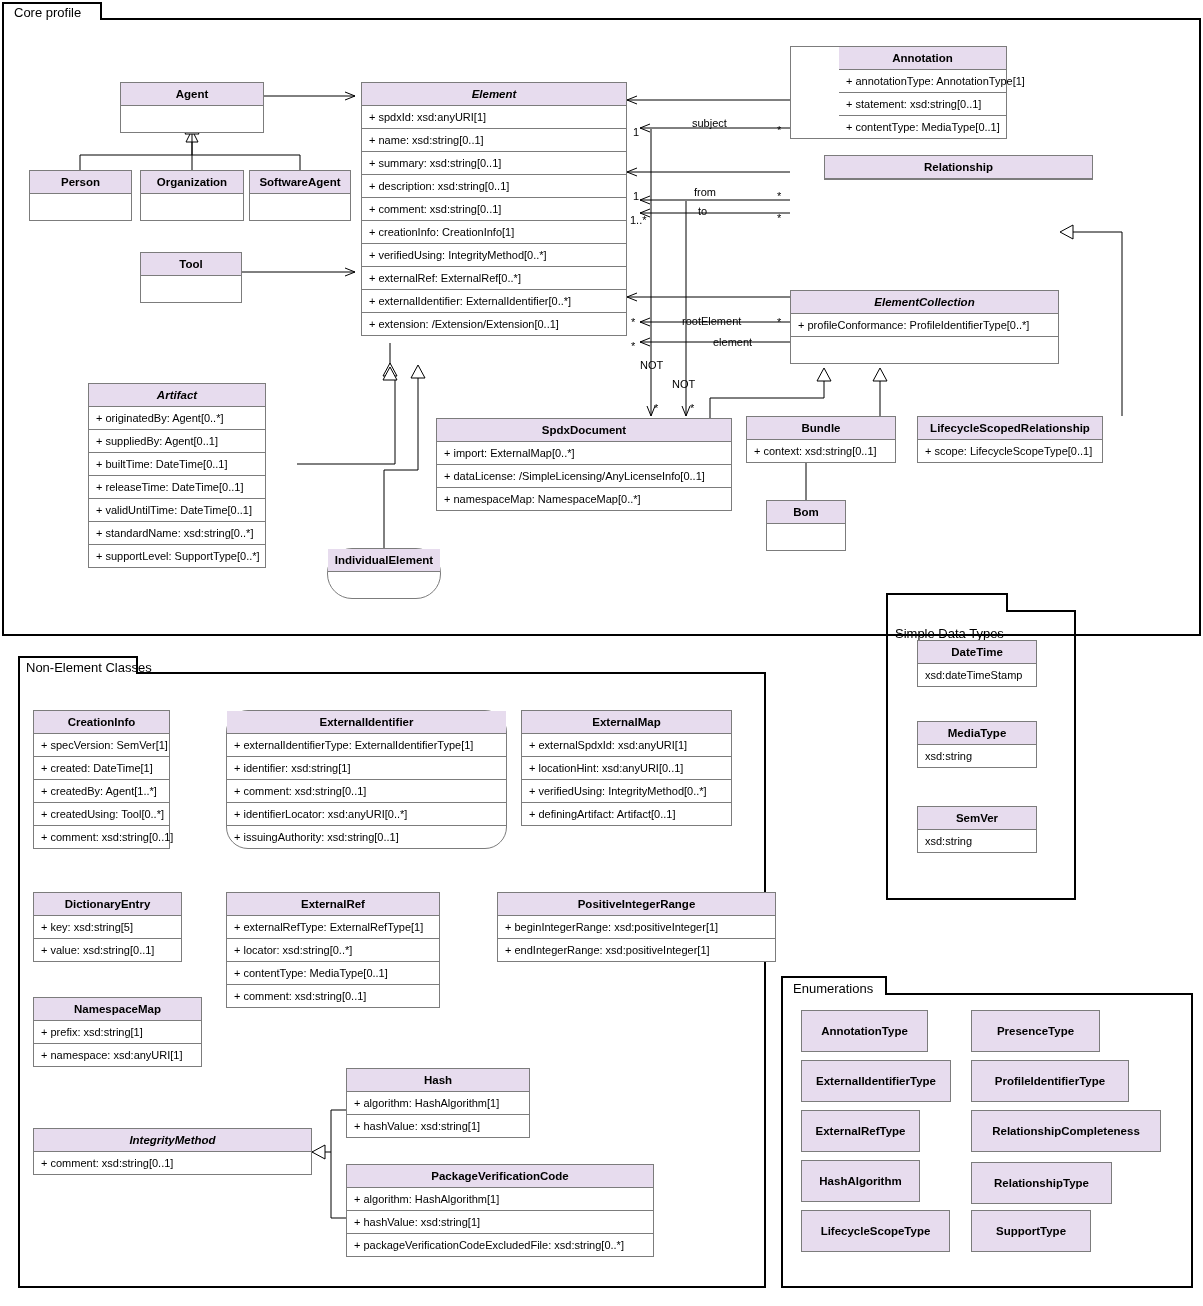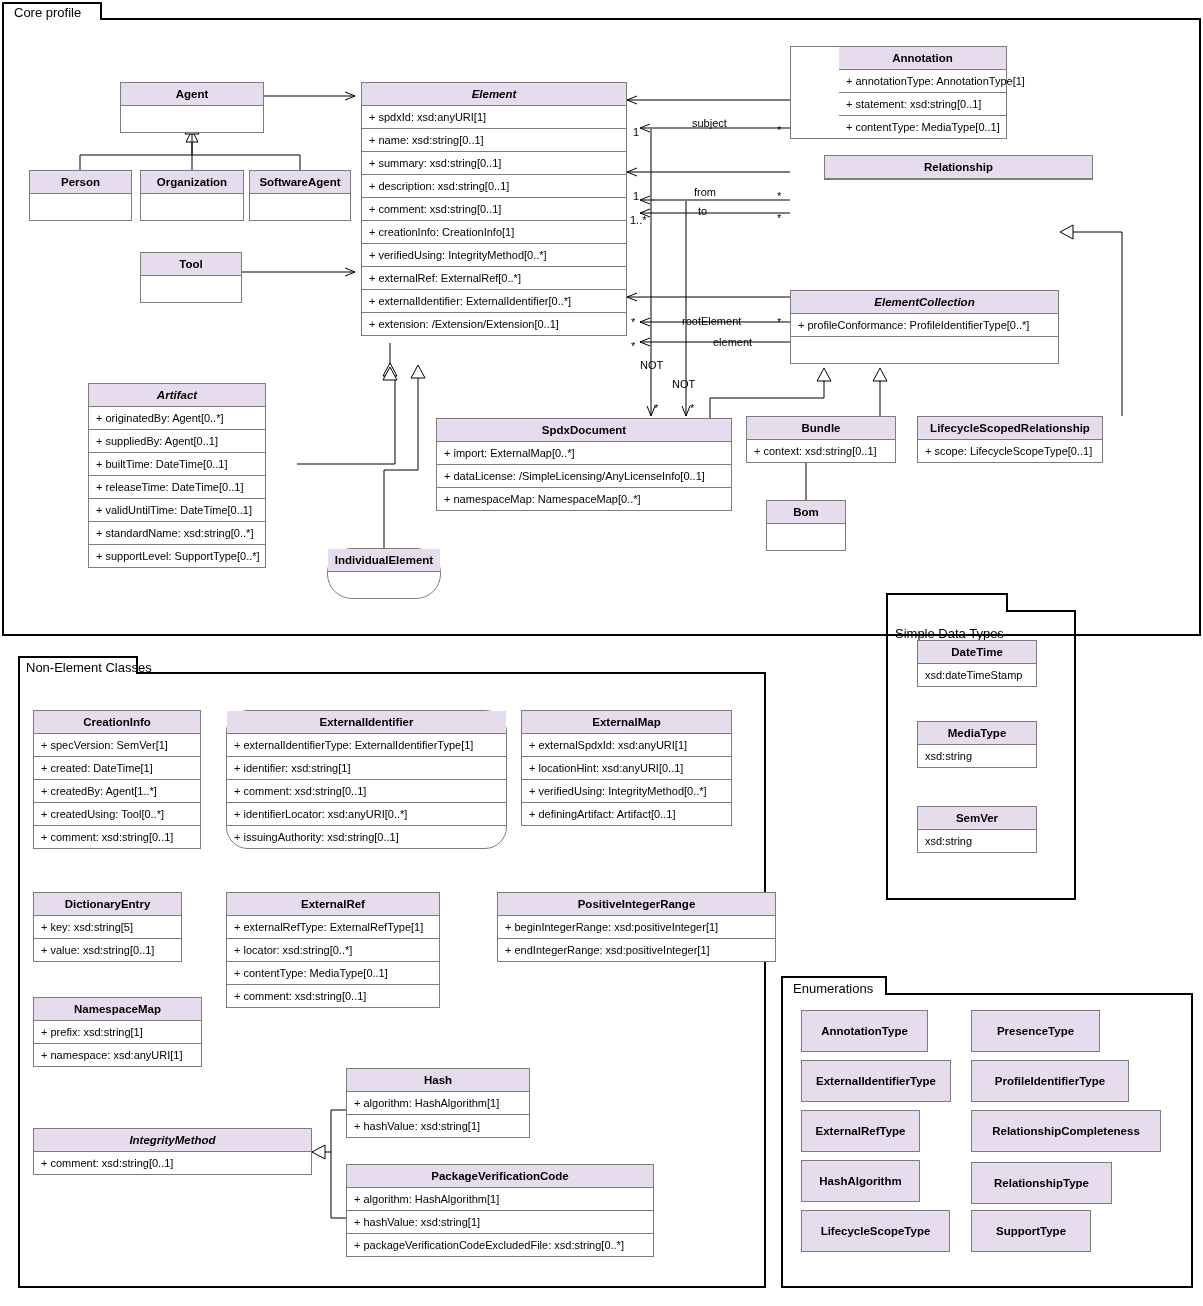--- a/index.html
+++ b/index.html
@@ -278,21 +278,21 @@
     </div>
   </div>
 
   <div class="cls" style="left:327px;top:548px;width:114px;border-radius:25px;">
     <div class="hdr">IndividualElement</div>
     <div class="attrs">
         <div class="attr empty"></div>
       </div>
   </div>
 
-  <div class="cls" style="left:33px;top:710px;width:168px;">
+  <div class="cls" style="left:33px;top:710px;width:137px;">
     <div class="hdr">CreationInfo</div>
     <div class="attrs">
       <div class="attr">+ specVersion: SemVer[1]</div>
       <div class="attr">+ created: DateTime[1]</div>
       <div class="attr">+ createdBy: Agent[1..*]</div>
       <div class="attr">+ createdUsing: Tool[0..*]</div>
       <div class="attr">+ comment: xsd:string[0..1]</div>
     </div>
   </div>
 

